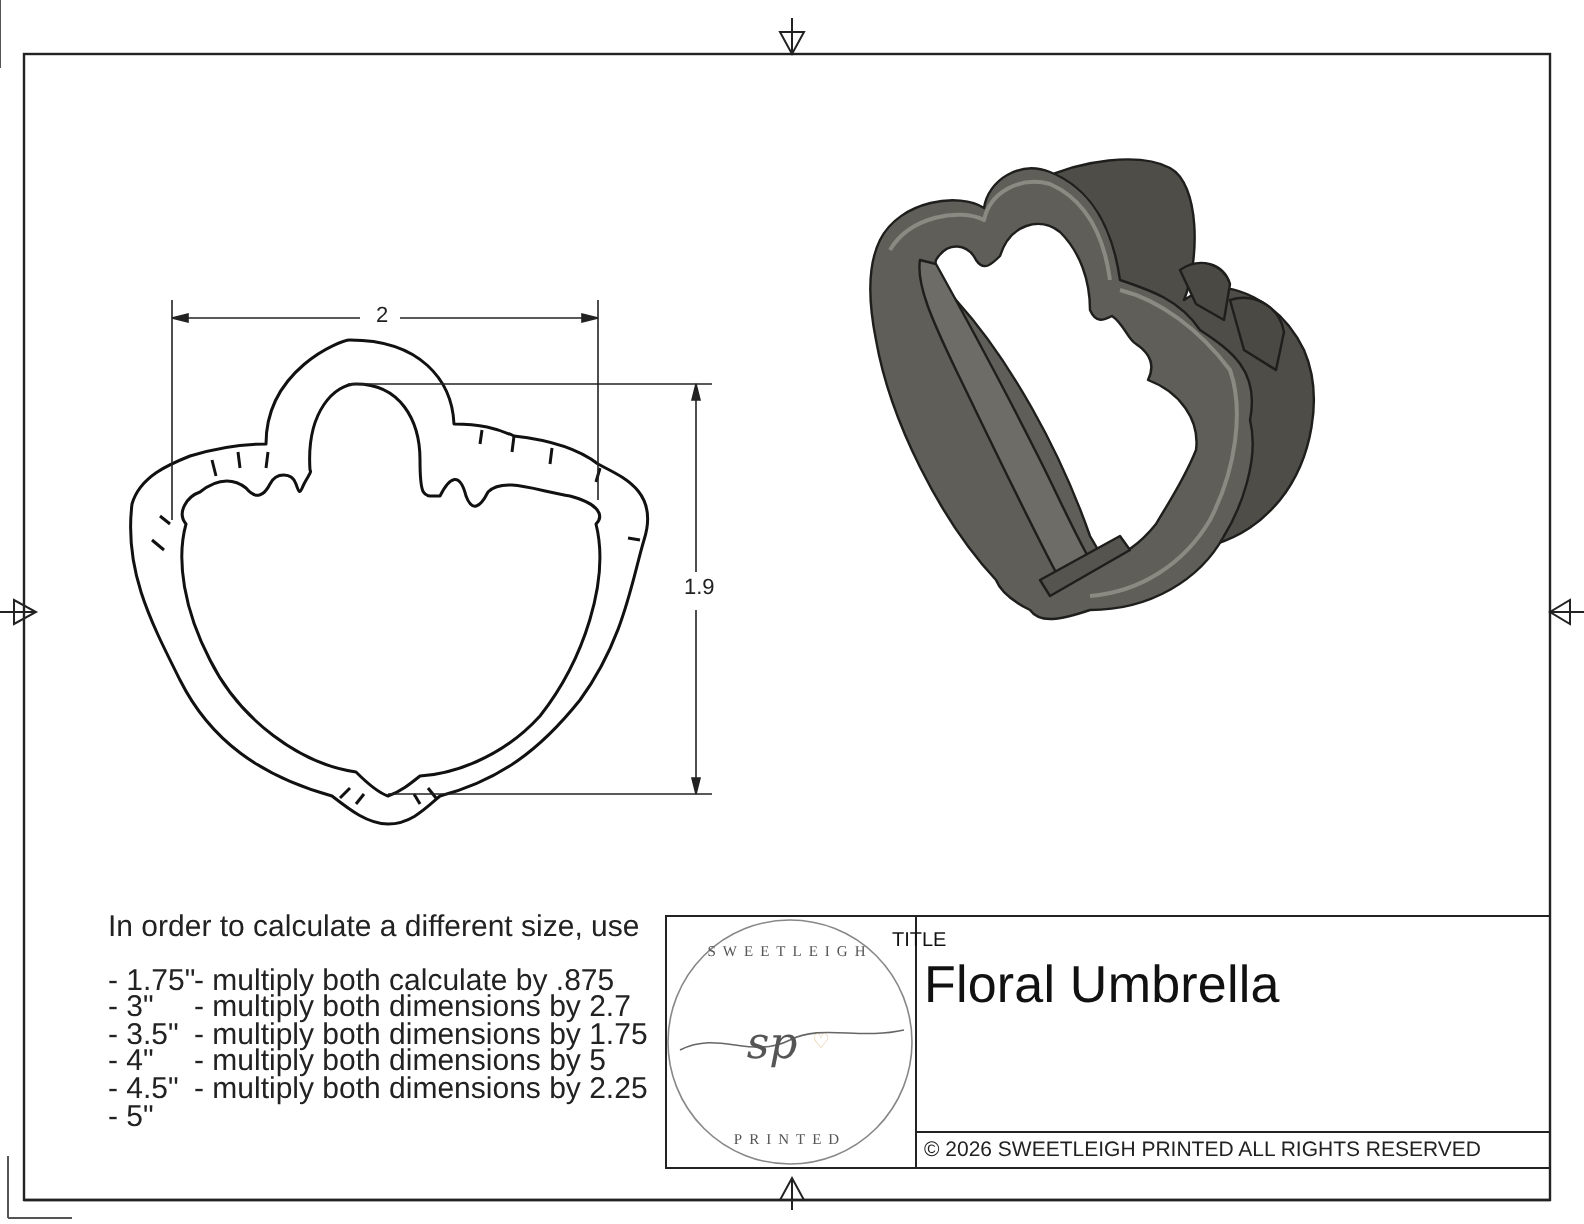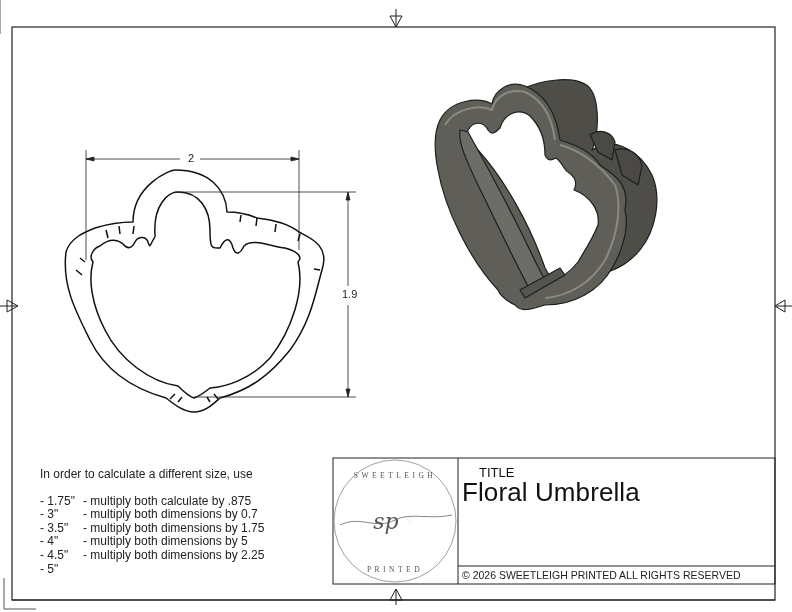--- a/index.html
+++ b/index.html
@@ -1,22 +1,22 @@
 <!DOCTYPE html>
 <html><head>
 <meta charset="utf-8">
 <style>
   html, body { margin:0; padding:0; background:#ffffff; }
   body { width:792px; height:612px; position:relative; overflow:hidden; font-family:"Liberation Sans", sans-serif; color:#1a1a1a; }
   .abs { position:absolute; }
   #sheet-svg { position:absolute; left:0; top:0; width:792px; height:612px; }
-  .notes { left:40px; top:457px; font-size:12px; line-height:13.6px; color:#222;margin-top:11px; }
+  .notes { left:54px; top:457px; font-size:15px; line-height:13.6px; color:#222; }
   .notes .row { display:flex; white-space:nowrap; }
   .notes .size { width:43px; }
-  .title-label { left:479px; top:465px; font-size:13px; color:#111; }
+  .title-label { left:446px; top:465px; font-size:10px; color:#111; }
   .title-value { left:462px; top:477px; font-size:26px; color:#111; letter-spacing:0.1px; }
   .copyright { left:462px; top:569px; font-size:10.5px; color:#222; white-space:nowrap; }
   .dim { font-size:11px; color:#222; background:#fff; padding:0 2px; }
 </style>
 </head>
 <body>
 
 <svg id="sheet-svg" viewBox="0 0 792 612">
 
   <g stroke="#555" stroke-width="1" fill="none">
@@ -154,21 +154,21 @@
 
 <div class="abs notes">
   <div>In order to calculate a different size, use</div>
   <div style="height:13px;"></div>
   <div class="row">
       <span class="size">- 1.75"</span>
       <span>- multiply both calculate by .875</span>
     </div>
   <div class="row">
       <span class="size">- 3"</span>
-      <span>- multiply both dimensions by 0.7</span>
+      <span>- multiply both dimensions by 2.7</span>
     </div>
   <div class="row">
       <span class="size">- 3.5"</span>
       <span>- multiply both dimensions by 1.75</span>
     </div>
   <div class="row">
       <span class="size">- 4"</span>
       <span>- multiply both dimensions by 5</span>
     </div>
   <div class="row">

